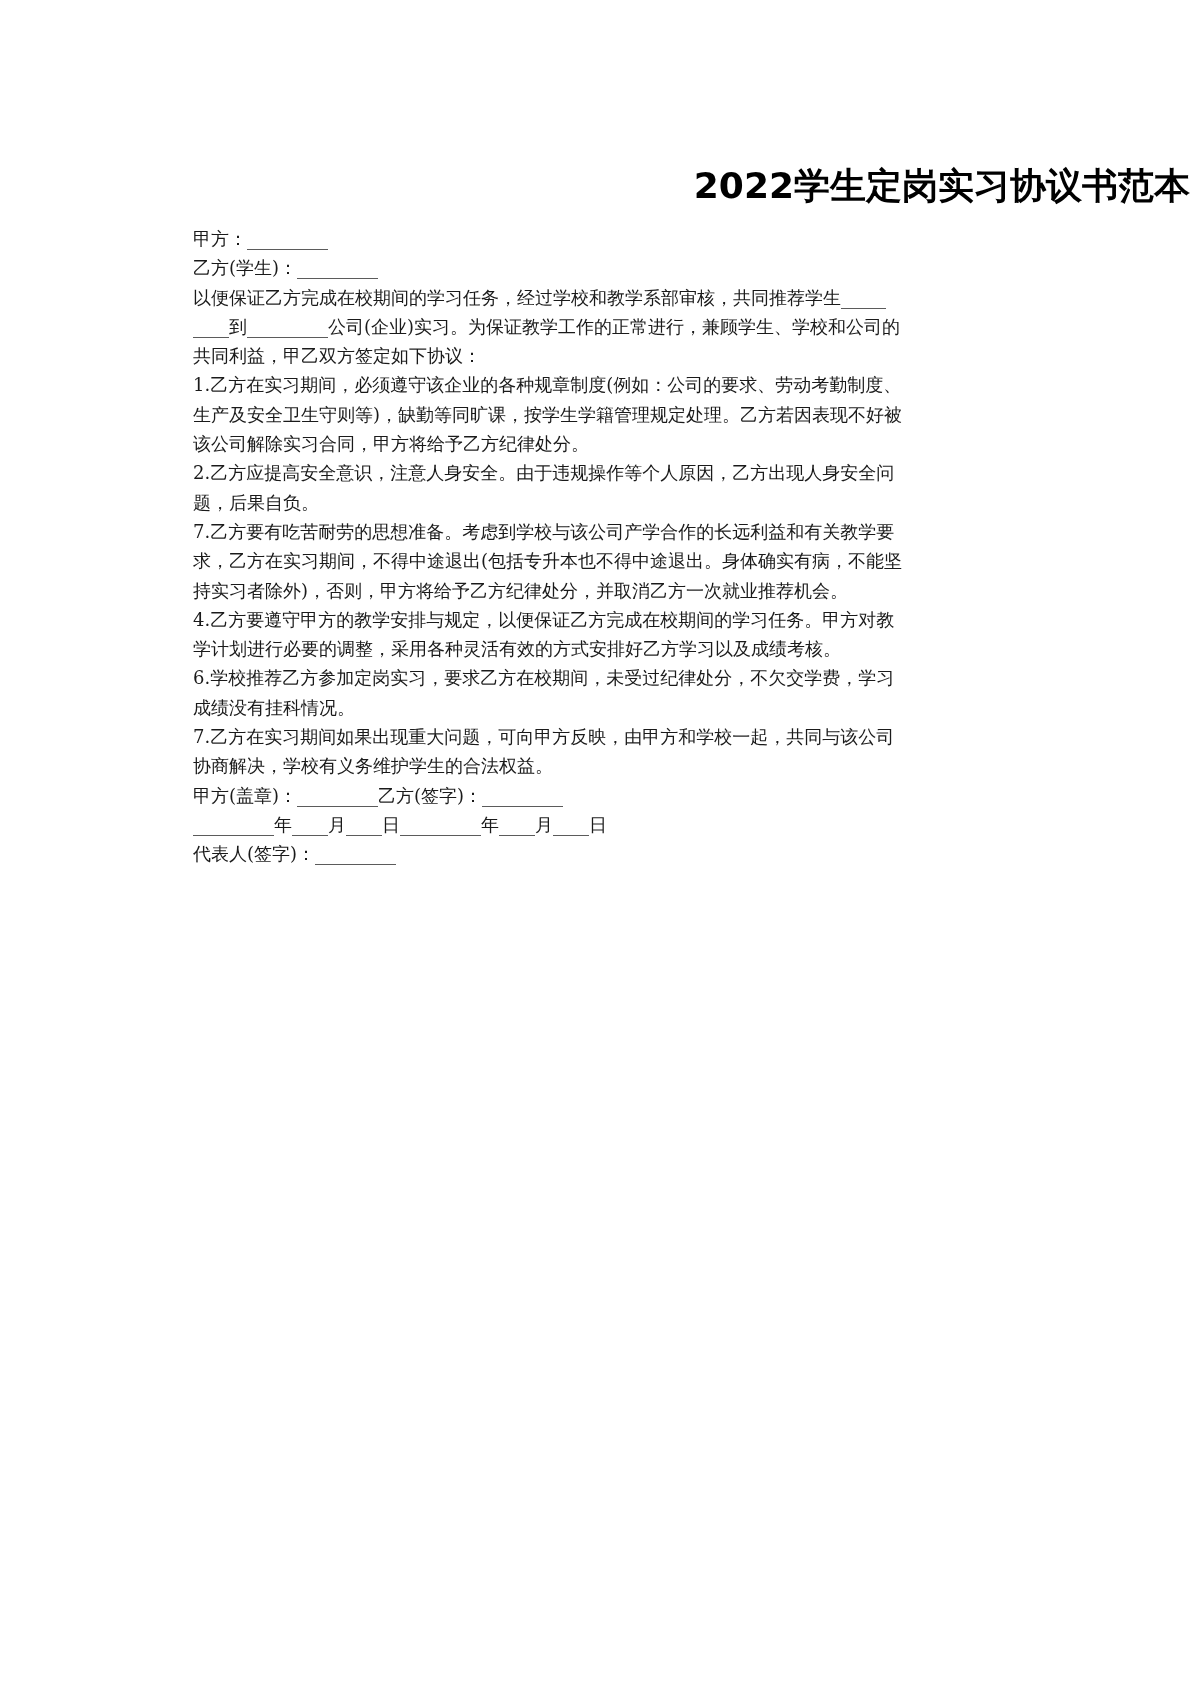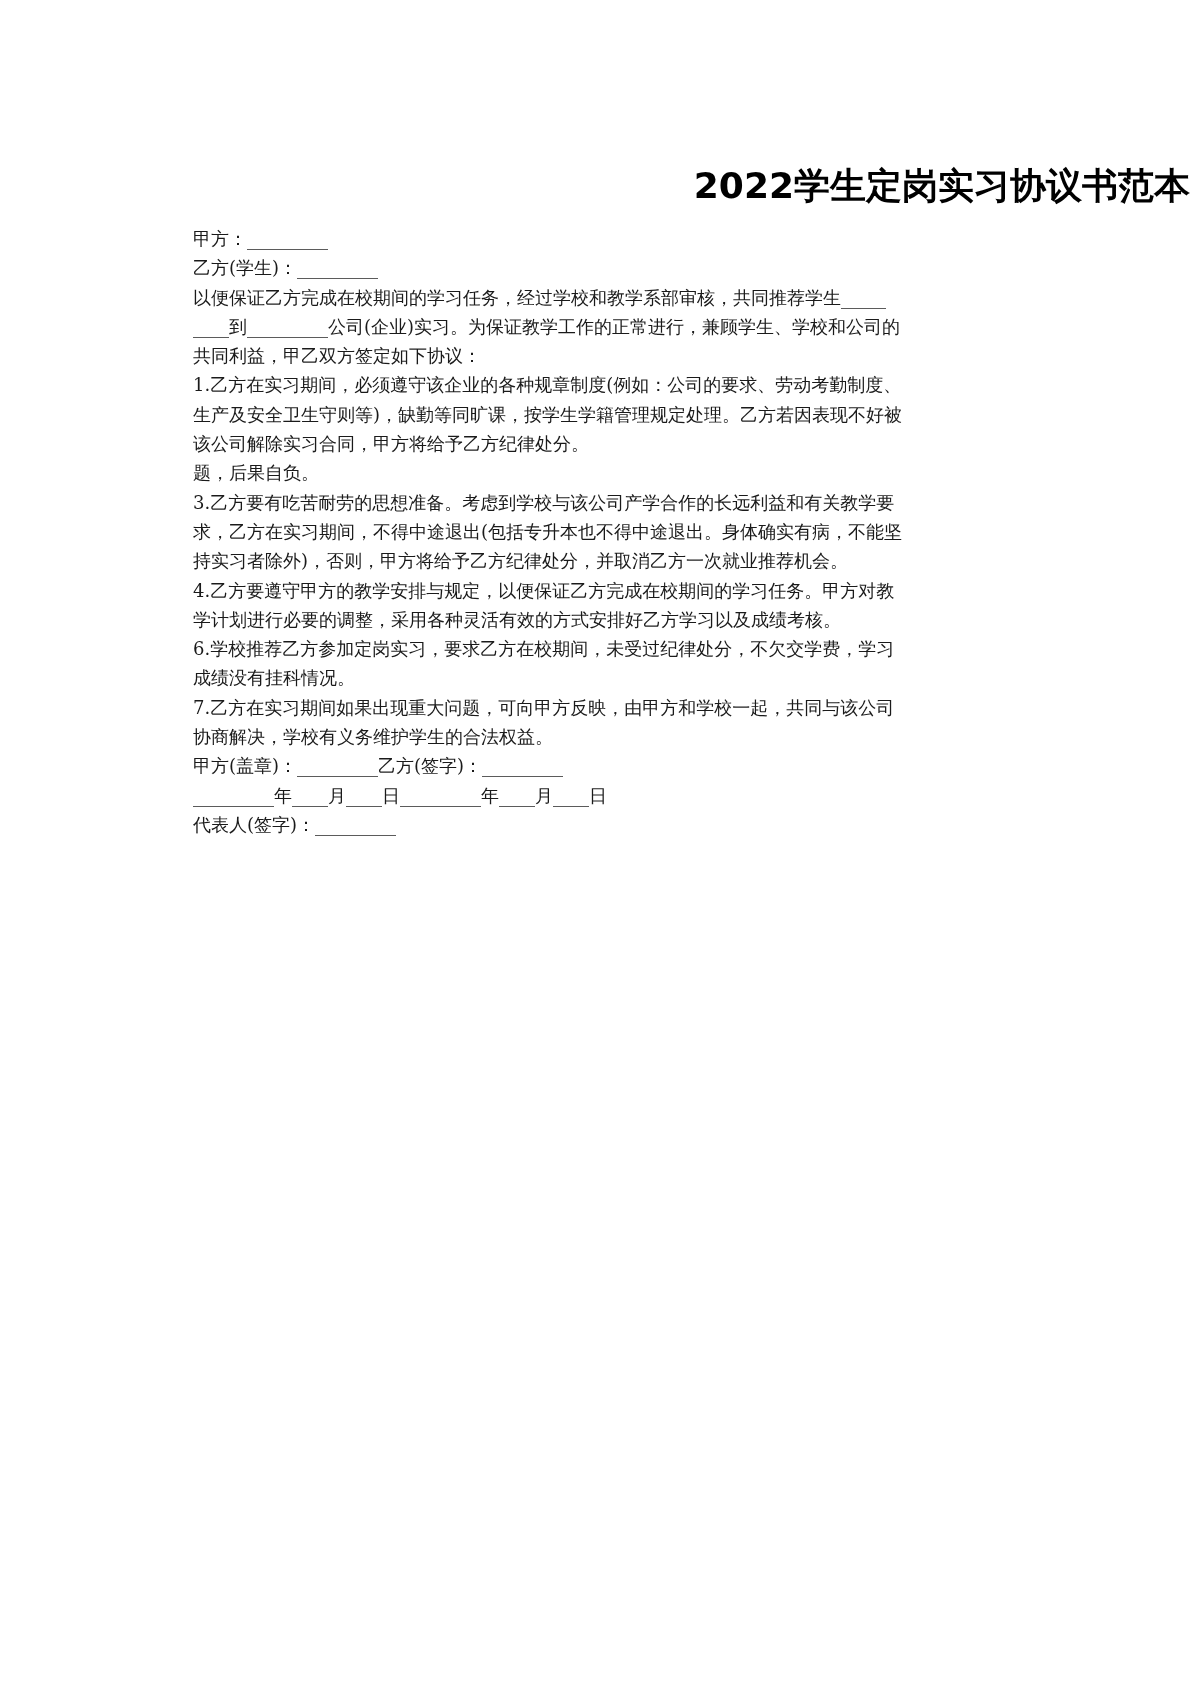--- a/index.html
+++ b/index.html
@@ -61,22 +61,23 @@
 
   <div class="body-text">
     <span class="line">甲方：_________</span>
     <span class="line">乙方(学生)：_________</span>
     <span class="line">以便保证乙方完成在校期间的学习任务，经过学校和教学系部审核，共同推荐学生_____</span>
     <span class="line">____到_________公司(企业)实习。为保证教学工作的正常进行，兼顾学生、学校和公司的</span>
     <span class="line">共同利益，甲乙双方签定如下协议：</span>
     <span class="line">1.乙方在实习期间，必须遵守该企业的各种规章制度(例如：公司的要求、劳动考勤制度、</span>
     <span class="line">生产及安全卫生守则等)，缺勤等同旷课，按学生学籍管理规定处理。乙方若因表现不好被</span>
     <span class="line">该公司解除实习合同，甲方将给予乙方纪律处分。</span>
+    <span class="line">2.乙方应提高安全意识，注意人身安全。由于违规操作等个人原因，乙方出现人身安全问</span>
     <span class="line">题，后果自负。</span>
-    <span class="line">3.乙方要有吃苦耐劳的思想准备。考虑到学校与该公司产学合作的长远利益和有关教学要</span>
+    <span class="line">7.乙方要有吃苦耐劳的思想准备。考虑到学校与该公司产学合作的长远利益和有关教学要</span>
     <span class="line">求，乙方在实习期间，不得中途退出(包括专升本也不得中途退出。身体确实有病，不能坚</span>
     <span class="line">持实习者除外)，否则，甲方将给予乙方纪律处分，并取消乙方一次就业推荐机会。</span>
     <span class="line">4.乙方要遵守甲方的教学安排与规定，以便保证乙方完成在校期间的学习任务。甲方对教</span>
     <span class="line">学计划进行必要的调整，采用各种灵活有效的方式安排好乙方学习以及成绩考核。</span>
     <span class="line">6.学校推荐乙方参加定岗实习，要求乙方在校期间，未受过纪律处分，不欠交学费，学习</span>
     <span class="line">成绩没有挂科情况。</span>
     <span class="line">7.乙方在实习期间如果出现重大问题，可向甲方反映，由甲方和学校一起，共同与该公司</span>
     <span class="line">协商解决，学校有义务维护学生的合法权益。</span>
     <span class="line">甲方(盖章)：_________乙方(签字)：_________</span>
     <span class="line">_________年____月____日_________年____月____日</span>

